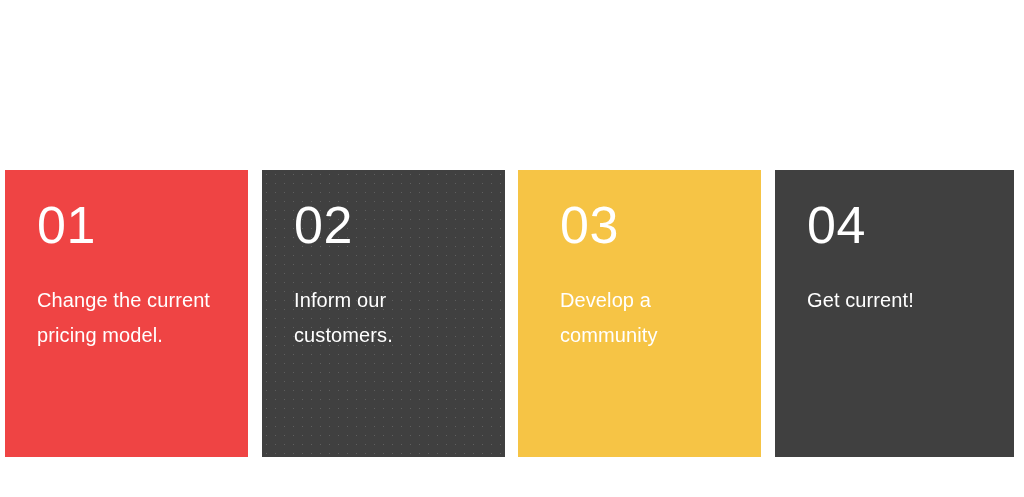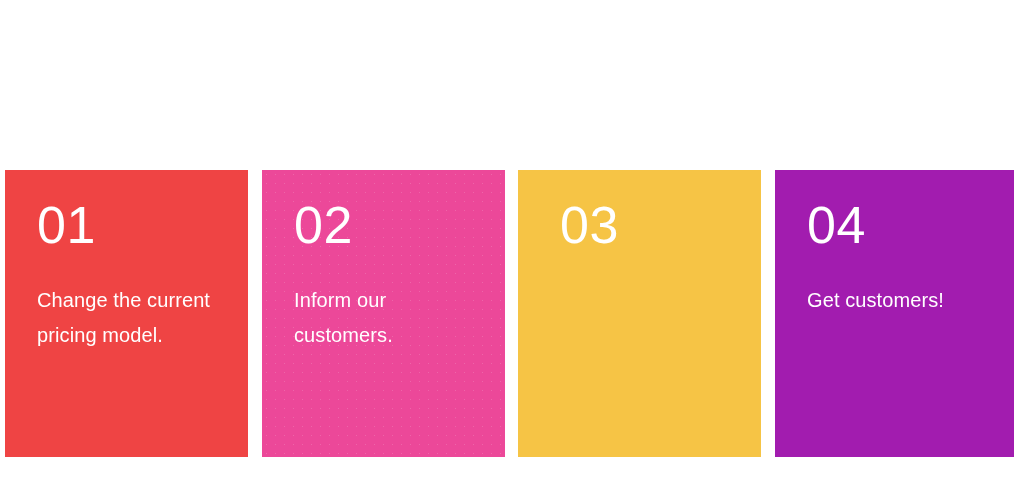--- a/index.html
+++ b/index.html
@@ -92,28 +92,29 @@
 <div class="slide" style="background: rgb(255, 255, 255);">
 
 
   <div class="cards">
 
     <div class="card card-1" style="background: #ef4444;">
       <div class="card-number" style="color: rgb(255, 255, 255);">01</div>
       <div class="card-text" style="color: rgb(255, 255, 255);">Change the current pricing model.</div>
     </div>
 
-    <div class="card card-2 textured" style="background: #ec4899;">
+    <div class="card card-2 textured" style="background: #404040;">
       <div class="card-number" style="color: rgb(255, 255, 255);">02</div>
       <div class="card-text" style="color: rgb(255, 255, 255); margin-top: 12px;">Inform our customers.</div>
     </div>
 
     <div class="card card-3" style="background: rgb(246, 196, 69); padding-left: 40px;">
       <div class="card-number" style="color: rgb(255, 255, 255);">03</div>
+      <div class="card-text" style="color: rgb(255, 255, 255);">Develop a community</div>
     </div>
 
-    <div class="card card-4" style="background: #a21caf;">
+    <div class="card card-4" style="background: #404040;">
       <div class="card-number" style="color: rgb(255, 255, 255);">04</div>
-      <div class="card-text" style="color: rgb(255, 255, 255);">Get customers!</div>
+      <div class="card-text" style="color: rgb(255, 255, 255);">Get current!</div>
     </div>
 
   </div>
 </div>
 
 </body></html>

